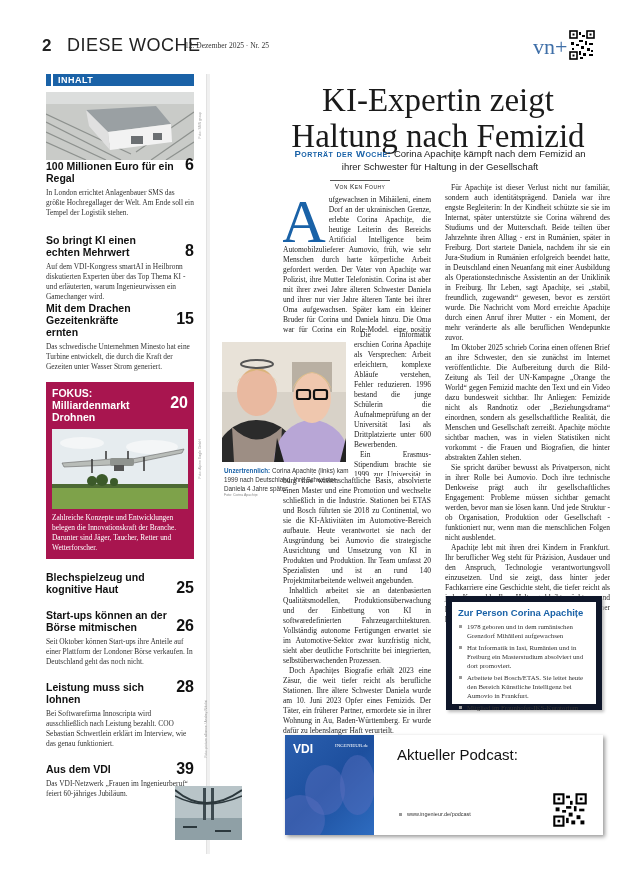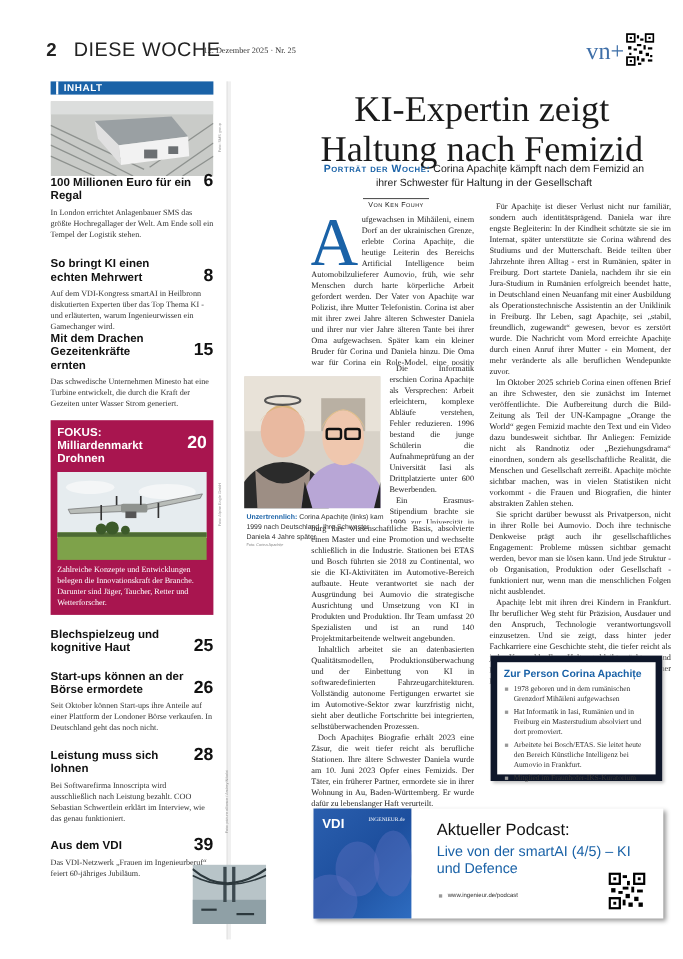--- a/index.html
+++ b/index.html
@@ -173,21 +173,21 @@
     <div class="toc-desc">Zahlreiche Konzepte und Entwicklungen belegen die Innovationskraft der Branche. Darunter sind Jäger, Taucher, Retter und Wetterforscher.</div>
   </div>
   <span class="photo-credit" style="right:-8px; top:365px;">Foto: Alpine Eagle GmbH</span>
 
   <div class="toc-item" style="margin-top:12px">
     <div class="toc-title" style="width:100px">Blechspielzeug und kognitive Haut</div>
     <span class="toc-page" style="top:8px">25</span>
   </div>
 
   <div class="toc-item" style="margin-top:14px">
-    <div class="toc-title" style="width:125px">Start-ups können an der Börse ermordete</div>
+    <div class="toc-title" style="width:125px">Start-ups können an der Börse mitmischen</div>
     <span class="toc-page" style="top:8px">26</span>
     <div class="toc-desc">Seit Oktober können Start-ups ihre Anteile auf einer Plattform der Londoner Börse verkaufen. In Deutschland geht das noch nicht.</div>
   </div>
 
   <div class="toc-item" style="margin-top:14px">
     <div class="toc-title" style="width:125px">Leistung muss sich lohnen</div>
     <span class="toc-page" style="top:-3px">28</span>
     <div class="toc-desc">Bei Softwarefirma Innoscripta wird ausschließlich nach Leistung bezahlt. COO Sebastian Schwertlein erklärt im Interview, wie das genau funktioniert.</div>
   </div>
 
@@ -271,21 +271,20 @@
 
 <div id="podcast">
   <div id="podcast-art">
     <div class="blob" style="left:20px; top:30px; width:40px; height:50px;"></div>
     <div class="blob" style="left:55px; top:20px; width:35px; height:60px;"></div>
     <div class="blob" style="left:-10px; top:60px; width:50px; height:50px;"></div>
     <span id="vdi-logo">VDI</span>
     <span id="ing-logo">INGENIEUR.de</span>
   </div>
   <div id="podcast-title">Aktueller Podcast:</div>
-  <div id="podcast-sub">Live von der smartAI (4/5) – KI und Defence</div>
   <span id="podcast-url-bullet"></span>
   <span id="podcast-url">www.ingenieur.de/podcast</span>
   <svg id="qr-podcast" viewBox="0 0 26 26">
     <rect width="26" height="26" fill="#fff"></rect>
     <rect x="1" y="1" width="7" height="7" fill="none" stroke="#000" stroke-width="1.6"></rect>
     <rect x="18" y="1" width="7" height="7" fill="none" stroke="#000" stroke-width="1.6"></rect>
     <rect x="1" y="18" width="7" height="7" fill="none" stroke="#000" stroke-width="1.6"></rect>
     <rect x="3.5" y="3.5" width="2" height="2"></rect>
       <rect x="20.5" y="3.5" width="2" height="2"></rect>
       <rect x="3.5" y="20.5" width="2" height="2"></rect>

